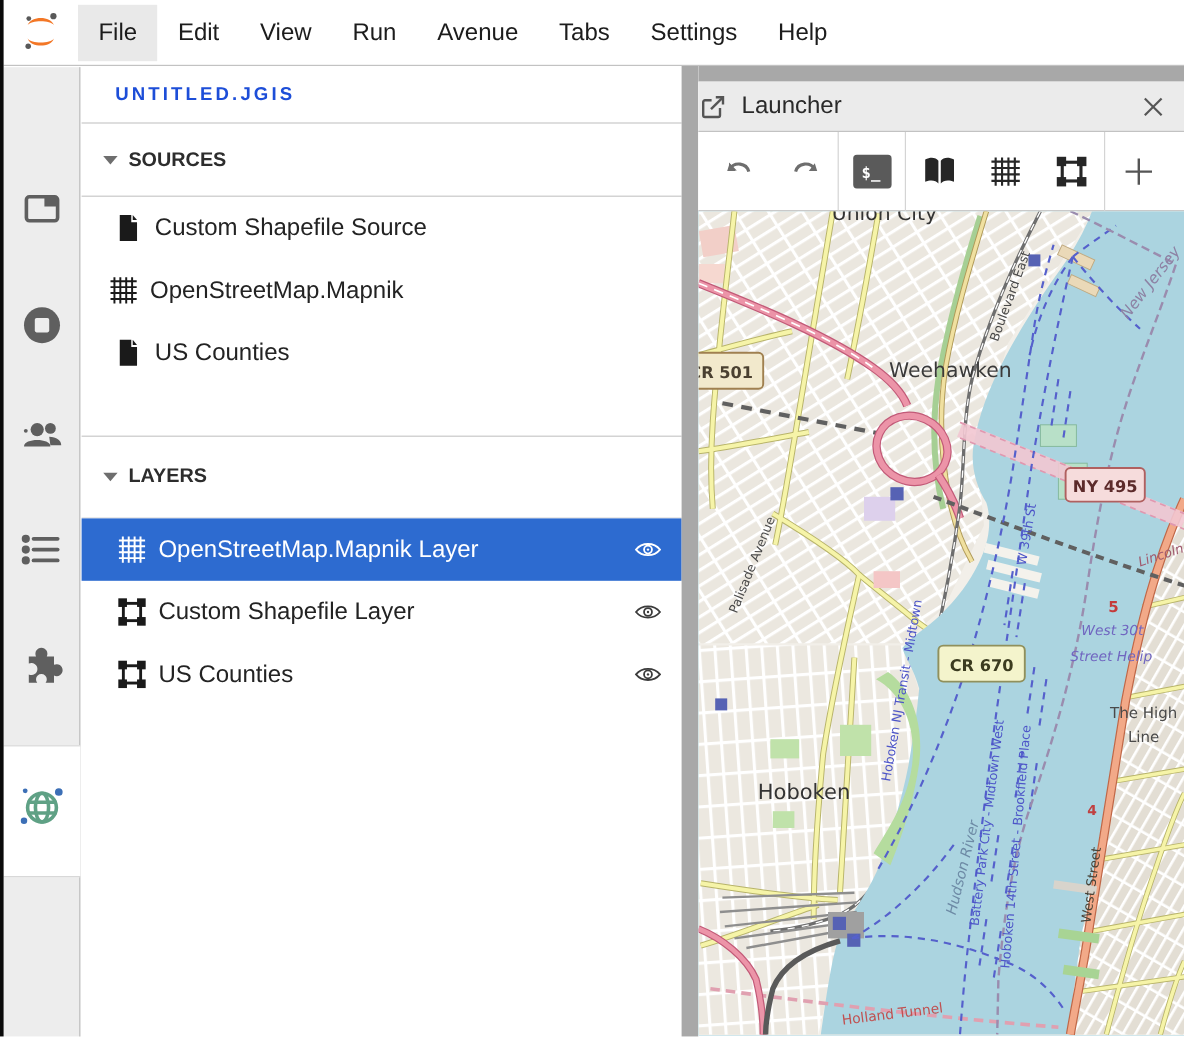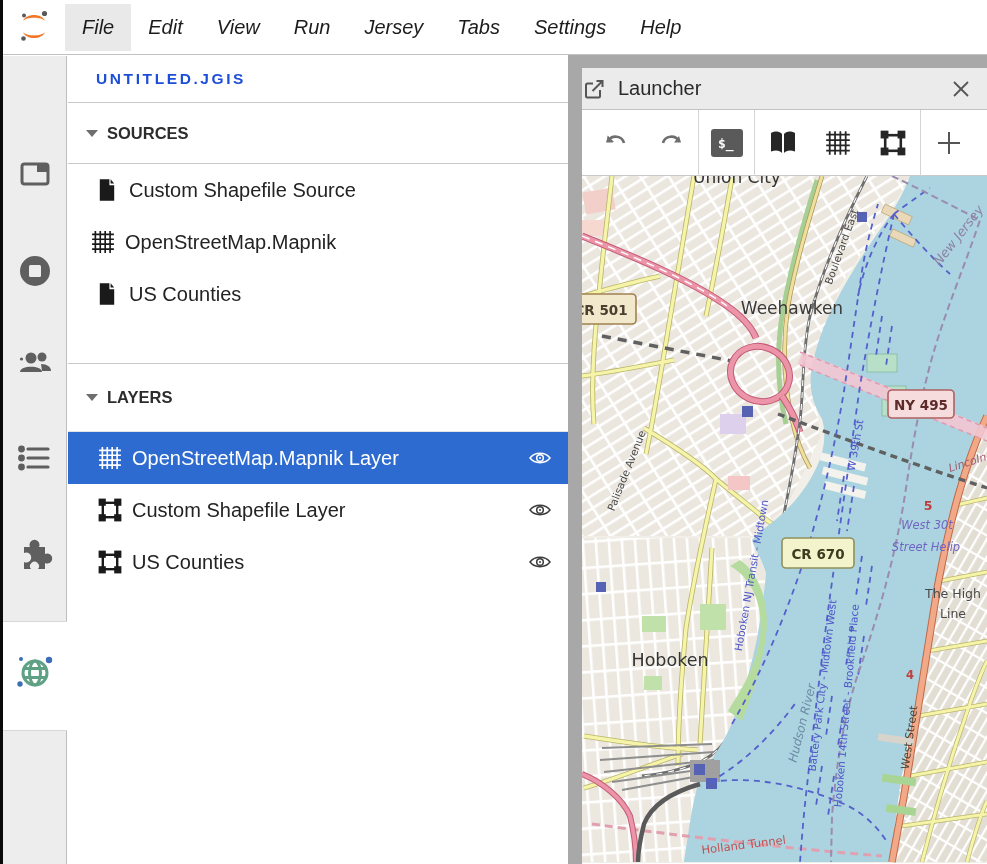--- a/index.html
+++ b/index.html
@@ -3,21 +3,21 @@
 <meta charset="utf-8">
 <style>
   html,body{margin:0;padding:0;background:#ffffff;}
   *{box-sizing:border-box;}
   .screen{position:relative;width:987px;height:864px;overflow:hidden;background:#fff;
           font-family:"Liberation Sans",sans-serif;}
   .edge{position:absolute;left:0;top:0;width:3px;height:864px;background:#0a0a0a;z-index:50;}
 
   
   .menubar{position:absolute;left:3px;top:0;right:0;height:55px;background:#fff;
-           border-bottom:1px solid #c2c2c2;display:flex;align-items:center;z-index:10;font-style:italic;}
+           border-bottom:1px solid #c2c2c2;display:flex;align-items:center;z-index:10;}
   .logo{width:62px;height:55px;display:flex;align-items:center;justify-content:center;}
   .menu-items{display:flex;align-items:center;height:100%;}
   .menu-item{font-size:20px;color:#1c1c1c;padding:0 17px;height:47px;display:flex;
              align-items:center;margin-top:1px;cursor:default;}
   .menu-item.active{background:#e9e9e9;}
 
   
   .activitybar{position:absolute;left:3px;top:56px;width:64px;bottom:0;background:#ededed;
                border-right:1px solid #bdbdbd;z-index:5;}
   .ab-icon{position:absolute;left:0;width:63px;display:flex;justify-content:center;color:#5f5f5f;}
@@ -76,21 +76,21 @@
         <circle cx="8" cy="6.5" r="2" fill="#595959"></circle>
         <circle cx="28.5" cy="4.5" r="2.6" fill="#595959"></circle>
         <circle cx="7.5" cy="29.5" r="2.3" fill="#595959"></circle>
       </svg>
     </div>
     <div class="menu-items">
       <div class="menu-item active">File</div>
       <div class="menu-item">Edit</div>
       <div class="menu-item">View</div>
       <div class="menu-item">Run</div>
-      <div class="menu-item">Jersey</div>
+      <div class="menu-item">Avenue</div>
       <div class="menu-item">Tabs</div>
       <div class="menu-item">Settings</div>
       <div class="menu-item">Help</div>
     </div>
   </div>
 
   <div class="activitybar">
     <div class="ab-selected"></div>
     <div class="ab-icon" style="top:100px">
       <svg width="36" height="36" viewBox="0 0 36 36" fill="none" stroke="#5f5f5f" stroke-width="3">

